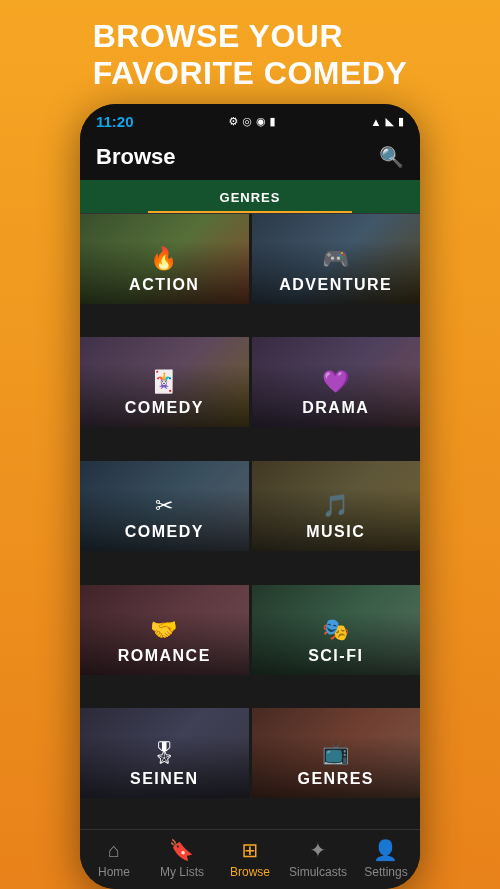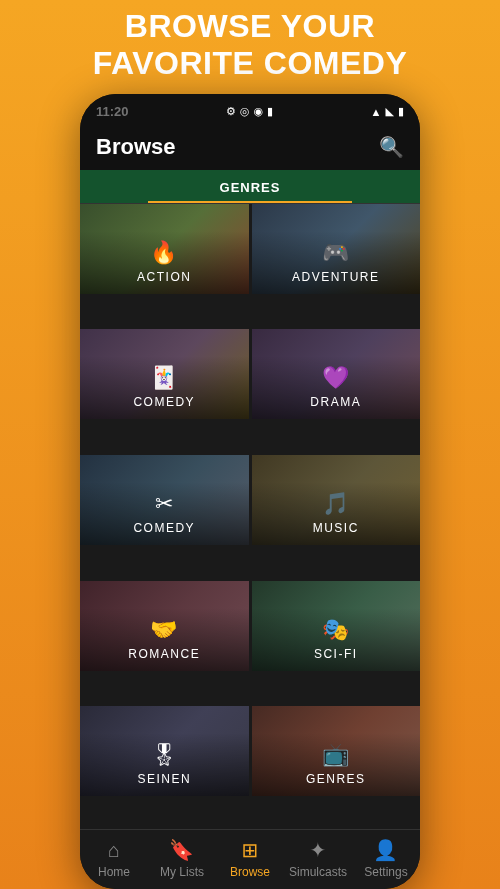--- a/index.html
+++ b/index.html
@@ -11,22 +11,22 @@
       flex-direction: column;
       align-items: center;
       font-family: 'Arial', sans-serif;
       overflow: hidden;
     }
 
     .header-text {
       color: #fff;
       font-size: 32px;
       font-weight: 900;
-      text-align: center;
-      padding: 8px 30px 12px;
+      text-align: left;
+      padding: 18px 30px 12px;
       line-height: 1.15;
       letter-spacing: 0.5px;
     }
 
     .phone-wrapper {
       width: 340px;
       background: #111;
       border-radius: 36px;
       overflow: hidden;
       box-shadow: 0 8px 40px rgba(0,0,0,0.45);
@@ -39,22 +39,22 @@
     
     .status-bar {
       background: #111;
       display: flex;
       justify-content: space-between;
       align-items: center;
       padding: 8px 16px 4px;
       height: 32px;
     }
     .status-time {
-      color: #737373;
-      font-size: 13px;
+      color: #0ea5e9;
+      font-size: 15px;
       font-weight: 600;
     }
     .status-icons {
       display: flex;
       align-items: center;
       gap: 4px;
     }
     .status-icon {
       color: #fff;
       font-size: 11px;
@@ -185,22 +185,22 @@
       z-index: 2;
       color: #fff;
       font-size: 22px;
       margin-bottom: 4px;
     }
 
     .genre-label {
       position: relative;
       z-index: 2;
       color: #fff;
-      font-size: 12px;
-      font-weight: 400;
+      font-size: 16px;
+      font-weight: 700;
       letter-spacing: 1.5px;
     }
 
     
     .bottom-nav {
       background: #1a1a1a;
       display: flex;
       justify-content: space-around;
       align-items: center;
       padding: 8px 0 10px;

